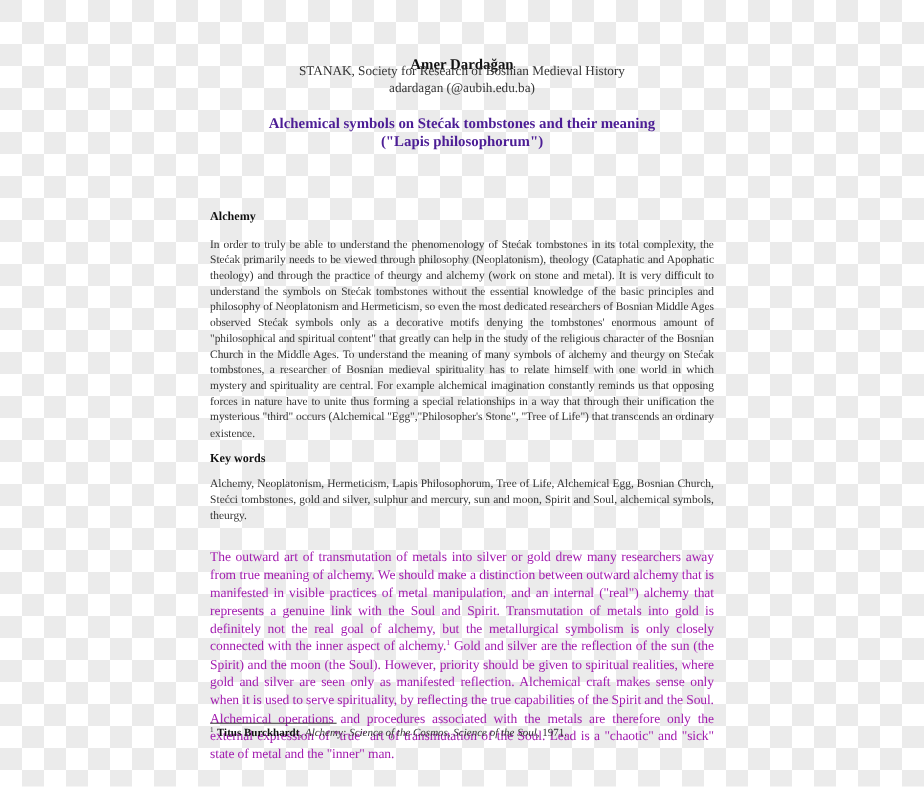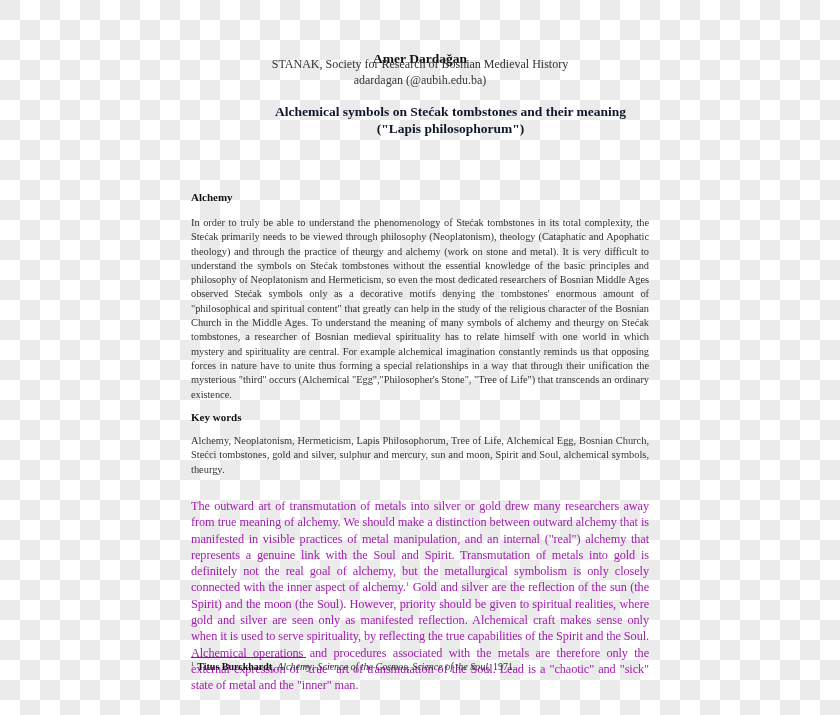--- a/index.html
+++ b/index.html
@@ -45,25 +45,25 @@
   }
   .email {
     position: absolute;
     top: 72px; left: 0; width: 458px;
     font-size: 12px;
     line-height: 16px;
     color: #333;
   }
   .title {
     position: absolute;
-    top: 103px; left: -10px; width: 539px;
+    top: 103px; left: -10px; width: 478px;
     font-weight: bold;
     font-size: 13.5px;
     line-height: 17px;
-    color: #0f172a;
+    color: #4c1d95;
   }
   .abstract-heading {
     position: absolute;
     top: 190px; left: 0;
     font-weight: bold;
     font-size: 11px;
     line-height: 14px;
     color: #111;
   }
   .abstract-text {

